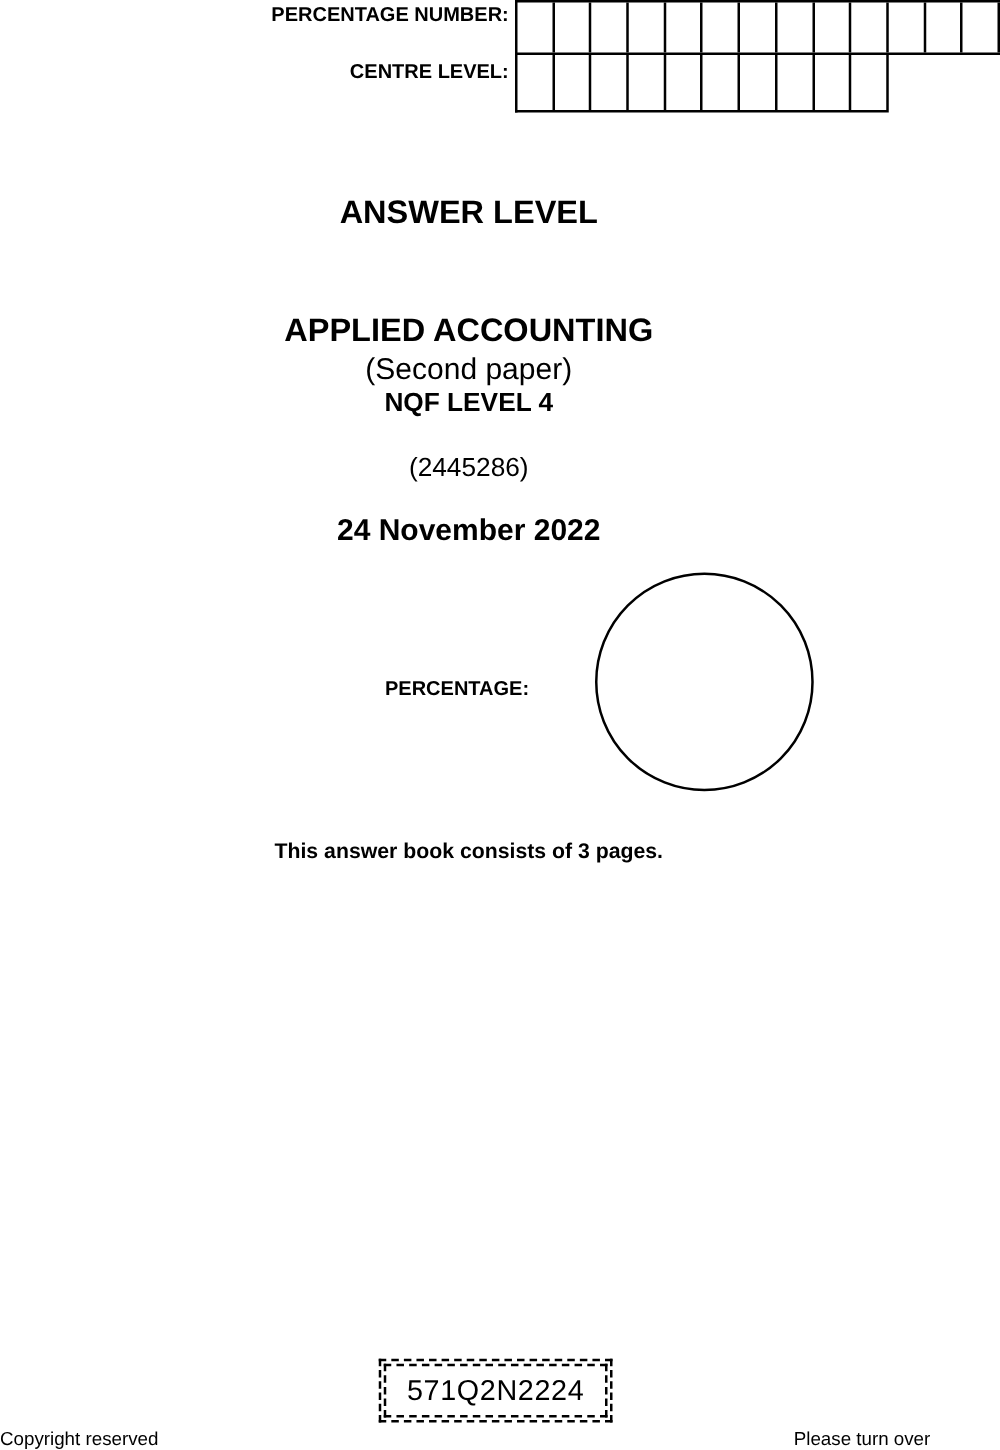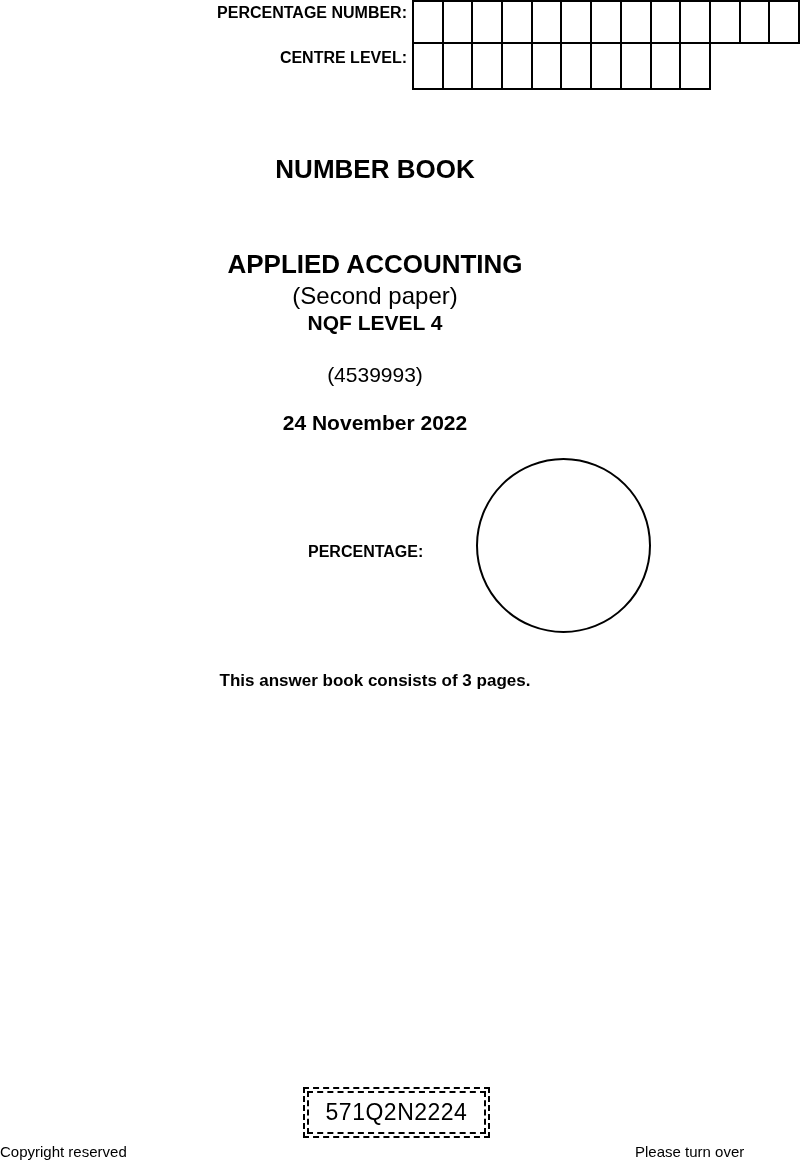--- a/index.html
+++ b/index.html
@@ -122,26 +122,26 @@
     <div class="box"></div>
     <div class="box"></div>
     <div class="box"></div>
     <div class="box"></div>
     <div class="box"></div>
     <div class="box"></div>
     <div class="box"></div>
     <div class="box"></div>
   </div>
 
-<div class="center-text" style="top:154px; font-size:26px; font-weight:bold;">NUMBER BOOK</div>
+<div class="center-text" style="top:154px; font-size:26px; font-weight:bold;">ANSWER LEVEL</div>
 <div class="center-text" style="top:249px; font-size:26px; font-weight:bold;text-align:center;">APPLIED ACCOUNTING</div>
 <div class="center-text" style="top:282px; font-size:24px;">(Second paper)</div>
 <div class="center-text" style="top:311px; font-size:21px; font-weight:bold;">NQF LEVEL 4</div>
-<div class="center-text" style="top:363px; font-size:21px;">(4539993)</div>
-<div class="center-text" style="top:411px; font-size:21px; font-weight:bold;">24 November 2022</div>
+<div class="center-text" style="top:363px; font-size:21px;">(2445286)</div>
+<div class="center-text" style="top:411px; font-size:24px; font-weight:bold;">24 November 2022</div>
 
 <div class="abs" style="left:308px; top:543px; font-size:16px; font-weight:bold;">PERCENTAGE:</div>
 <div class="circle"></div>
 
 <div class="center-text" style="top:671px; font-size:17px; font-weight:bold;">This answer book consists of 3 pages.</div>
 
 <div class="code-outer">
   <div class="code-inner"></div>
   <div class="code-text">571Q2N2224</div>
 </div>

